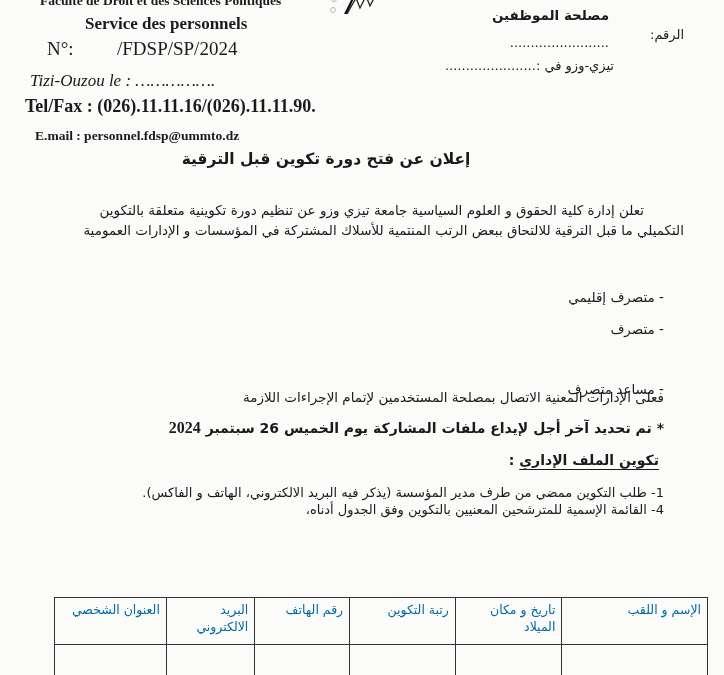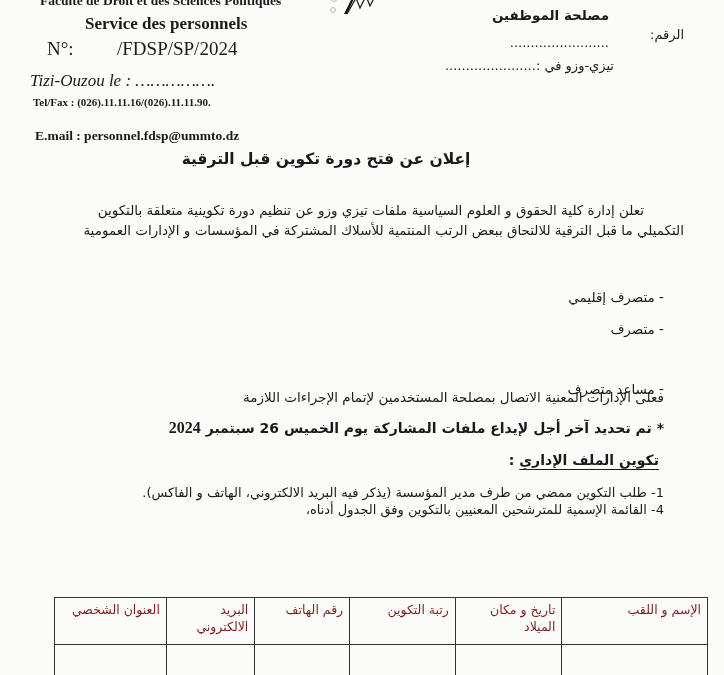--- a/index.html
+++ b/index.html
@@ -10,21 +10,21 @@
   }
   .abs { position:absolute; white-space:nowrap; }
   .fr { font-family:"Liberation Serif", serif; }
   .ar { font-family:"DejaVu Sans", sans-serif; direction:rtl; }
 
   .fac { left:40px; top:-7px; font-size:13.5px; font-weight:bold; }
   .svc { left:85px; top:14px; font-size:17px; font-weight:bold; }
   .num { left:47px; top:38px; font-size:19px; }
   .num .lbl { display:inline-block; width:70px; }
   .tizi { left:30px; top:71px; font-size:17px;font-style:italic; }
-  .tel { left:33px; top:96px; font-size:11px; font-weight:bold; }
+  .tel { left:25px; top:96px; font-size:18px; font-weight:bold; }
   .mail { left:35px; top:128px; font-size:13.5px; font-weight:bold; }
 
   .logo { left:330px; top:-4px; width:80px; height:24px; }
 
   .srv-ar { right:115px; top:7px; font-size:13.5px; font-weight:bold; }
   .ref-ar { right:40px; top:27px; font-size:13px; }
   .ref-dots { right:115px; top:35px; font-size:13px; }
   .date-ar { right:110px; top:58px; font-size:13px; }
 
   .title { left:0; width:652px; top:150px; text-align:center; font-size:15.5px; font-weight:bold; }
@@ -47,21 +47,21 @@
   .items { right:60px; top:484px; font-size:13px; line-height:17px; text-align:right; }
   .items div { white-space:nowrap; }
 
   table.reg {
     position:absolute; left:54px; top:597px; width:654px;
     border-collapse:collapse; direction:rtl;
     font-family:"DejaVu Sans", sans-serif; font-size:12.5px;
   }
   table.reg td {
     border:1px solid #333; vertical-align:top; text-align:right;
-    padding:3px 6px 2px 6px; line-height:17px; color:#7f1d1d;
+    padding:3px 6px 2px 6px; line-height:17px; color:#0369a1;
   }
   table.reg tr.head td { height:41px; }
   table.reg tr.row td { height:30px; }
 </style>
 </head>
 <body>
 
 <div class="abs fr fac">Faculté de Droit et  des Sciences Politiques</div>
 <div class="abs fr svc">Service des personnels</div>
 <div class="abs fr num">
@@ -81,21 +81,21 @@
 </div>
 
 <div class="abs ar srv-ar">مصلحة الموظفين</div>
 <div class="abs ar ref-ar">الرقم:</div>
 <div class="abs ar ref-dots">........................</div>
 <div class="abs ar date-ar">تيزي-وزو في :......................</div>
 
 <div class="abs ar title">إعلان عن فتح دورة تكوين قبل الترقية</div>
 
 <div class="abs ar para">
-  <div class="l1" style="margin-right:40px;">تعلن إدارة كلية الحقوق و العلوم السياسية ملفات تيزي وزو عن تنظيم دورة تكوينية متعلقة بالتكوين</div>
+  <div class="l1" style="margin-right:40px;">تعلن إدارة كلية الحقوق و العلوم السياسية جامعة تيزي وزو عن تنظيم دورة تكوينية متعلقة بالتكوين</div>
   <div>التكميلي ما قبل الترقية للالتحاق ببعض الرتب المنتمية للأسلاك المشتركة في المؤسسات و الإدارات العمومية</div>
 </div>
 
 <div class="abs ar rank r1">- متصرف إقليمي</div>
 <div class="abs ar rank r2">- متصرف</div>
 <div class="abs ar rank r3">- مساعد متصرف</div>
 
 <div class="abs ar contact">فعلى الإدارات المعنية الاتصال بمصلحة المستخدمين لإتمام الإجراءات اللازمة</div>
 
 <div class="abs ar deadline">

